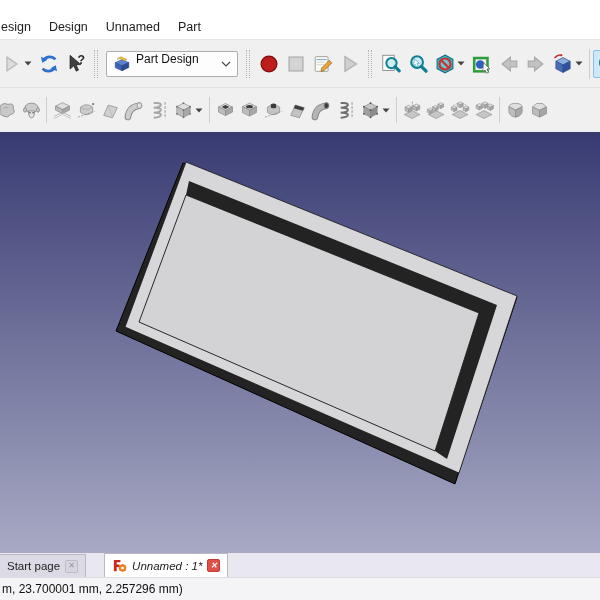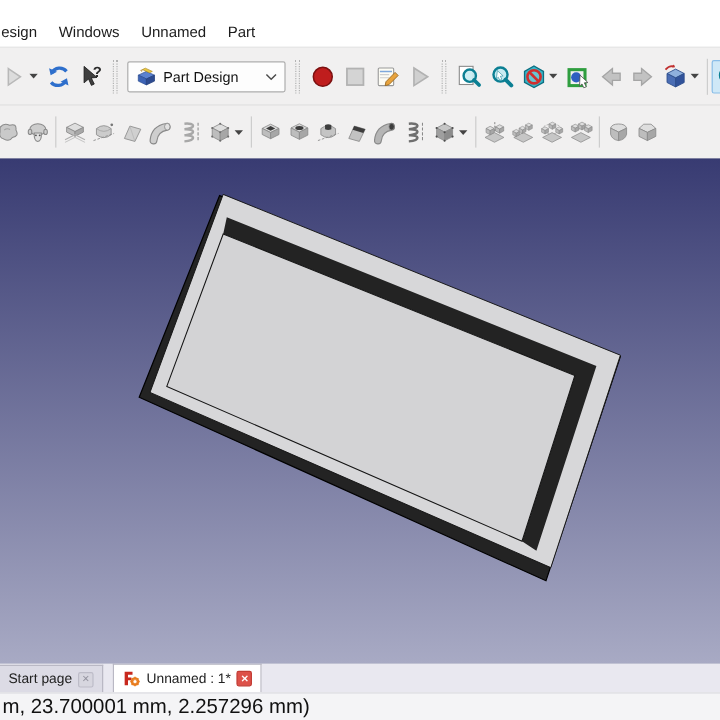--- a/index.html
+++ b/index.html
@@ -19,44 +19,44 @@
   .row1 .tb-btn{width:27px;height:28px;}
   .row2 .tb-btn{width:24px;height:26px;}
   .tb-btn.has-caret{width:auto;padding:0 2px;}
   .tb-btn.active{background:var(--active-tool-bg,#cfe8f7);border-color:var(--active-tool-border,#8abde8);}
   .row1 .tb-btn>svg:first-child{width:22px;height:22px;}
   .row2 .tb-btn>svg:first-child{width:21px;height:21px;}
   svg.caret{width:8px;height:5px;margin-left:1px;}
   .tb-sep{width:1px;height:30px;background:#cdcdcd;margin:0 3px;flex:none;}
   .row2 .tb-sep{height:26px;}
   .tb-handle{width:4px;height:28px;border-left:1px dotted #b3b3b3;border-right:1px dotted #b3b3b3;margin:0 5px;flex:none;}
-  .combo{display:flex;align-items:center;gap:5px;height:26px;width:132px;background:#fdfdfd;border:1px solid #adadad;border-radius:2px;padding:0 6px;margin:4px 3px;flex:none;}
+  .combo{display:flex;gap:5px;height:26px;width:132px;background:#fdfdfd;border:1px solid #adadad;border-radius:2px;padding:0 6px;margin:4px 3px;flex:none;}
   .combo-text{font-size:12px;color:#111;flex:1;white-space:nowrap;}
   .combo-icon,.combo-arrow{display:inline-flex;align-items:center;}
   .viewport{height:421px;flex:none;background:linear-gradient(var(--viewport-gradient-top,#383b72),var(--viewport-gradient-bottom,#a8aac4));position:relative;}
   .viewport svg{display:block;}
   .tabbar{height:24px;background:#e9e8f0;display:flex;align-items:flex-end;flex:none;}
   .tab{display:flex;align-items:center;gap:5px;padding:0 7px;font-size:11.5px;color:#222;white-space:nowrap;}
   .tab.inactive{height:23px;background:#dcdbe5;border-right:1px solid #b9b8c4;border-top:1px solid #b9b8c4;}
-  .tab.active{height:24px;background:#fff;border:1px solid #b9b8c4;border-bottom:none;margin-left:8px;}
+  .tab.active{height:24px;background:#fff;border:1px solid #b9b8c4;border-bottom:none;margin-left:18px;font-style:italic;}
   .tab-close{width:13px;height:13px;border-radius:2px;display:inline-flex;align-items:center;justify-content:center;font-size:8px;line-height:1;flex:none;}
   .tab-close.gray{background:#d7d6df;color:#94939f;border:1px solid #bdbcc8;}
   .tab-close.red{background:var(--close-red,#dd5149);color:#fff;border:1px solid #c23d35;font-weight:bold;}
   .tab-icon{display:inline-flex;align-items:center;}
-  .statusbar{height:23px;background:#f4f4f6;border-top:1px solid #dcdce2;display:flex;align-items:center;font-size:17px;color:#111;padding-left:2px;flex:none;}
+  .statusbar{height:23px;background:#f4f4f6;border-top:1px solid #dcdce2;display:flex;align-items:center;font-size:12px;color:#111;padding-left:2px;flex:none;}
 </style>
 </head>
 <body>
 
 <div class="app">
   <div class="titlebar"></div>
 
   <div class="menubar">
       <span class="menu-item">esign</span>
-      <span class="menu-item">Windows</span>
+      <span class="menu-item">Design</span>
       <span class="menu-item">Unnamed</span>
       <span class="menu-item">Part</span>
     </div>
 
   <div class="toolbar row1">
     <div class="tb-group g1">
         <span class="tb-btn has-caret disabled">
           <svg viewBox="0 0 24 24">
             <path d="M6.5 4.5 L17.5 12 L6.5 19.5 Z" fill="#dcdcdc" stroke="#b8b8b8" stroke-width="1.4"></path>
           </svg>

